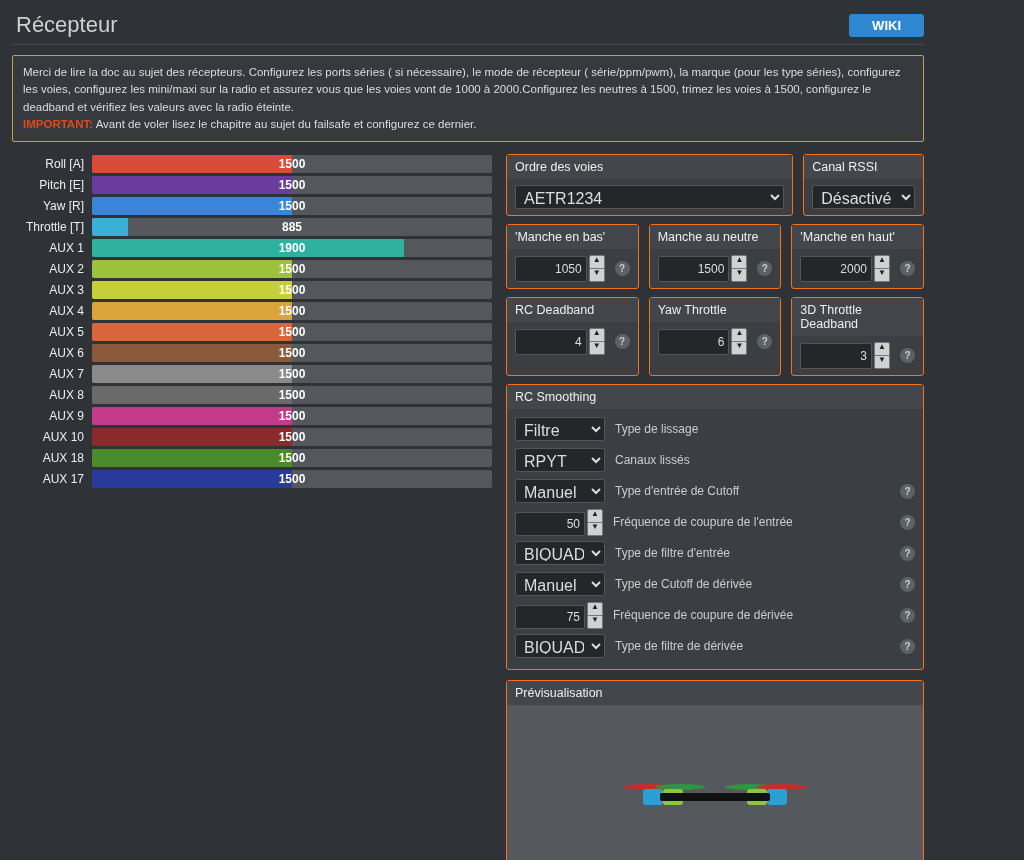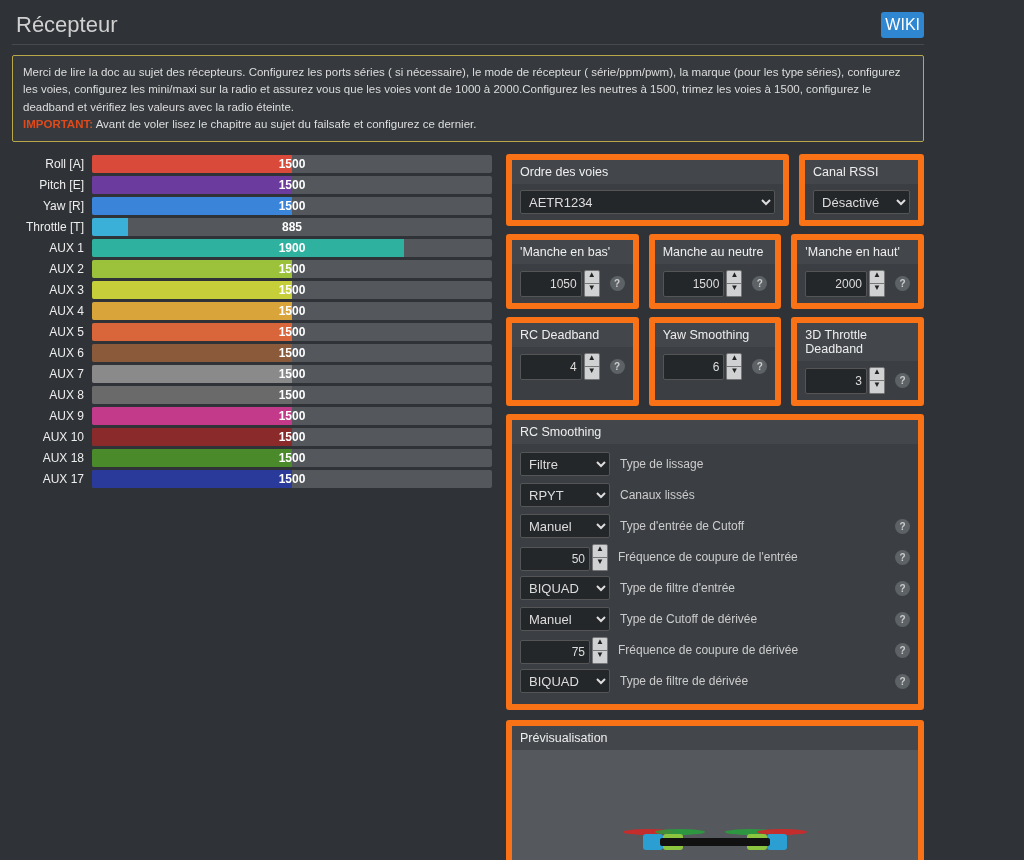--- a/index.html
+++ b/index.html
@@ -1,37 +1,37 @@
 <!DOCTYPE html>
 <html><head>
 <meta charset="utf-8">
 <style>
   html,body{margin:0;padding:0;background:#2f3337;color:#ddd;font-family:"Segoe UI",Arial,sans-serif;font-size:13px;}
   .page{width:936px;height:860px;box-sizing:border-box;padding:12px 12px 12px 12px;}
   .title-row{display:flex;align-items:center;justify-content:space-between;margin-bottom:4px;}
   .title{font-size:22px;font-weight:300;color:#d0d0d0;padding-left:4px;}
-  .wiki-btn{background:#2f87d1;color:#fff;border:none;padding:4px 4px;border-radius:3px;font-size:16px;font-weight:normal;cursor:pointer;}
+  .wiki-btn{background:#2f87d1;color:#fff;border:none;padding:4px 23px;border-radius:3px;font-size:13px;font-weight:bold;cursor:pointer;}
   hr.sep{border:none;border-top:1px solid #46494d;margin:6px 0 10px 0;}
   .warning{border:1px solid #b8a84a;background:#363a3e;color:#ddd;font-size:11.5px;line-height:1.5;padding:8px 10px;border-radius:2px;margin-bottom:12px;}
   .warning .imp{color:#e04a1a;font-weight:bold;}
   .columns{display:flex;gap:14px;align-items:flex-start;}
   .left{flex:0 0 480px;}
   .right{flex:1;}
   
   .ch-row{display:flex;align-items:center;height:19px;margin-bottom:2px;}
   .ch-label{width:72px;text-align:right;padding-right:8px;font-size:12px;color:#eee;}
   .ch-bar{flex:1;position:relative;height:18px;background:#54585c;border-radius:2px;overflow:hidden;}
   .ch-fill{position:absolute;top:0;left:0;height:100%;}
   .ch-val{position:absolute;top:0;left:0;right:0;height:100%;display:flex;align-items:center;justify-content:center;font-size:12px;color:#fff;font-weight:bold;}
   
   .panel-row{display:flex;gap:10px;margin-bottom:8px;}
-  .panel{flex:1;background:#3b3f43;border-radius:3px;border:6px solid #f97316;box-sizing:border-box;}
+  .panel{flex:1;background:#3b3f43;border-radius:3px;border:1px solid #f97316;box-sizing:border-box;}
   .panel-h{background:#43474b;font-size:12.5px;padding:5px 8px;color:#eee;}
   .panel-b{padding:6px 8px;display:flex;align-items:center;gap:6px;}
-  select, input.txt{background:#24272a;color:#ddd;border:1px solid #555;font-size:13px;padding:3px 4px;border-radius:2px;}
+  select, input.txt{background:#24272a;color:#ddd;border:1px solid #555;font-size:16px;padding:3px 4px;border-radius:2px;}
   select{height:24px;}
   .sel-wide{flex:1;width:100%;}
   
   .num-wrap{display:flex;align-items:flex-end;gap:2px;flex:1;justify-content:flex-end;}
   .num-input{background:#24272a;color:#ddd;border:1px solid #555;border-radius:2px;height:24px;text-align:right;padding:0 4px;font-size:12px;width:100%;}
   .spinner{display:flex;flex-direction:column;}
   .spin-btn{width:14px;height:12px;background:#cfd1d3;border:1px solid #777;font-size:8px;line-height:8px;text-align:center;color:#222;cursor:pointer;}
   .spin-btn:first-child{border-radius:2px 2px 0 0;}
   .spin-btn:last-child{border-radius:0 0 2px 2px;border-top:none;}
   .help{width:15px;height:15px;border-radius:50%;background:#5d6266;color:#ccc;font-size:10px;font-weight:bold;display:flex;align-items:center;justify-content:center;margin-left:4px;flex:0 0 15px;}
@@ -259,21 +259,21 @@
             <input class="num-input" value="4" style="">
             <div class="spinner">
                   <div class="spin-btn">▲</div>
                   <div class="spin-btn">▼</div>
                 </div>
           </div>
           <div class="help">?</div>
         </div>
       </div>
       <div class="panel">
-        <div class="panel-h">Yaw Smoothing</div>
+        <div class="panel-h">Yaw Throttle</div>
         <div class="panel-b">
           <div class="num-wrap">
             <input class="num-input" value="6" style="">
             <div class="spinner">
                   <div class="spin-btn">▲</div>
                   <div class="spin-btn">▼</div>
                 </div>
           </div>
           <div class="help">?</div>
         </div>

